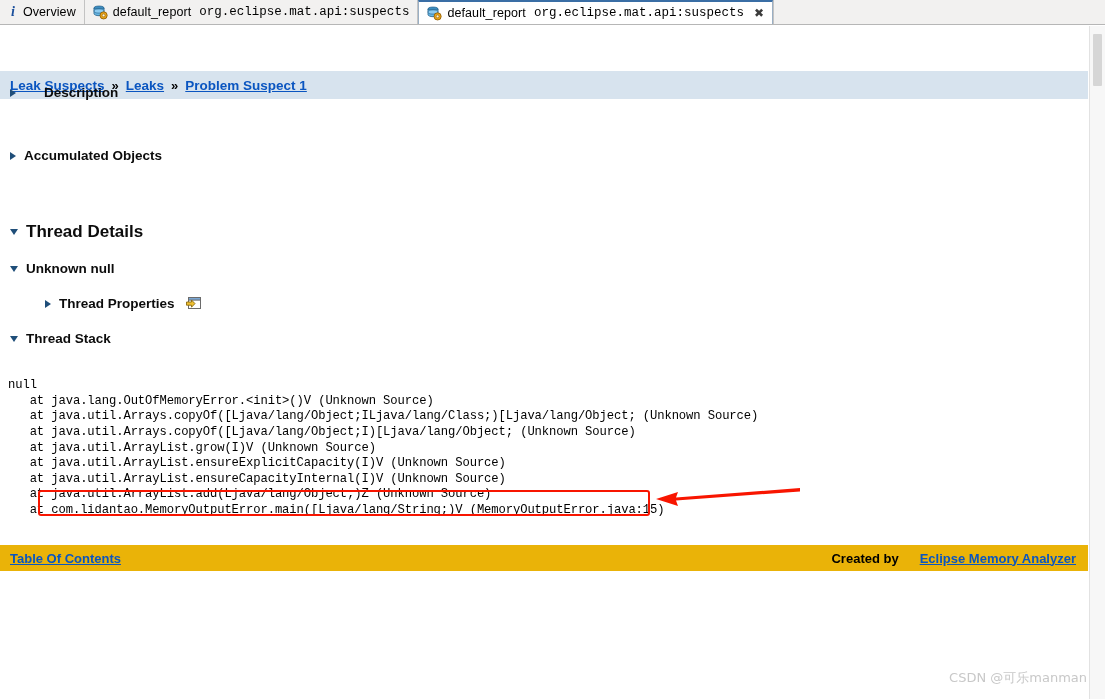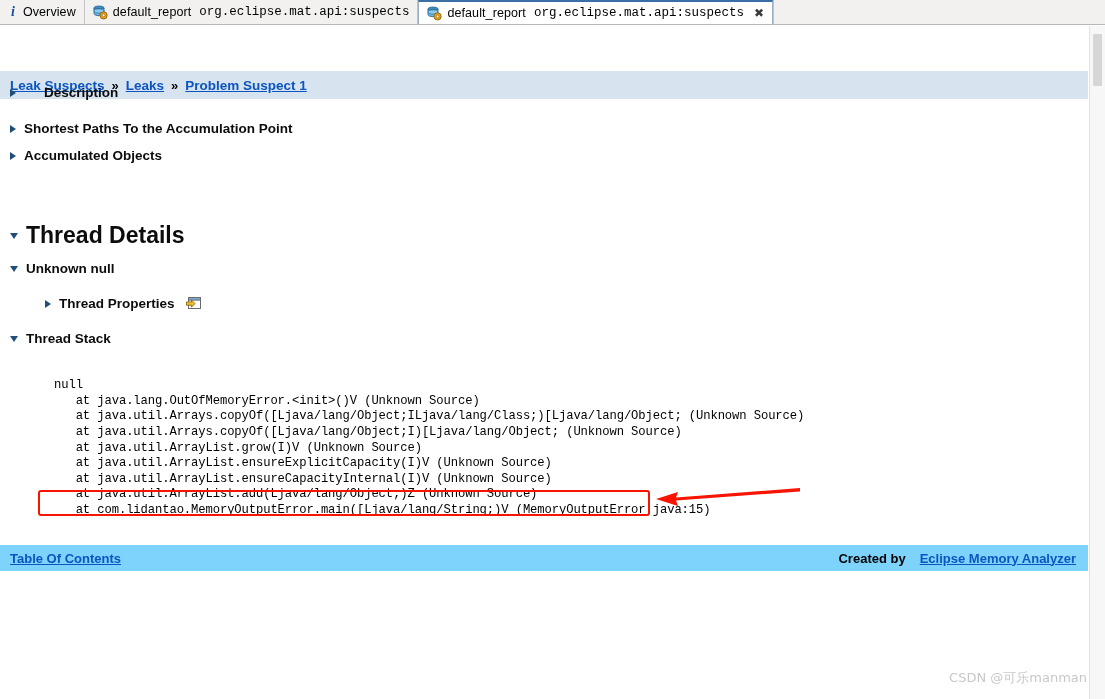--- a/index.html
+++ b/index.html
@@ -122,21 +122,21 @@
     gap: 8px;
     padding-left: 10px;
     white-space: nowrap;
   }
   .sec-label {
     font-weight: bold;
     font-size: 13.5px;
     color: #0c0c0c;
   }
   .sec-big .sec-label {
-    font-size: 23px;
+    font-size: 17px;
     text-align: right;
   }
   .tri {
     width: 0; height: 0;
     flex: 0 0 auto;
   }
   .tri-right {
     border-left: 6px solid #1f4e79;
     border-top: 4.5px solid transparent;
     border-bottom: 4.5px solid transparent;
@@ -157,21 +157,20 @@
   .stack {
     position: absolute;
     left: 8px;
     top: 302px;
     font-family: "Liberation Mono", "DejaVu Sans Mono", monospace;
     font-size: 12.2px;
     line-height: 15.6px;
     color: #000;
     white-space: pre;
     letter-spacing: -0.1px;
-    margin-left: 46px;
   }
 
   
   .redbox {
     position: absolute;
     left: 38px;
     top: 490px;
     width: 612px;
     height: 26px;
     border: 2px solid #f81500;
@@ -187,34 +186,34 @@
     height: 38px;
     pointer-events: none;
   }
 
   
   .footer {
     position: absolute;
     left: 0; top: 545px;
     width: 1088px;
     height: 26px;
-    background: #7dd3fc;
+    background: #eab308;
     display: flex;
     align-items: center;
     box-sizing: border-box;
   }
   .footer-left {
     padding-left: 10px;
   }
   .footer-right {
     margin-left: auto;
     padding-right: 12px;
     display: flex;
     align-items: center;
-    gap: 14px;
+    gap: 21px;
     white-space: nowrap;
     text-align: center;
   }
   .foot-link {
     color: #0a55c0;
     font-weight: bold;
     font-size: 13px;
     text-decoration: underline;
     cursor: pointer;
   }
@@ -306,24 +305,20 @@
   <span class="bc-link">Problem Suspect 1</span>
 </div>
 
 <div class="content">
 
   <div class="section" style="position:absolute; left:0; top:21px;gap:28px;">
     <span class="tri tri-right"></span>
     <span class="sec-label">Description</span>
   </div>
 
-  <div class="section sec-" style="position:absolute; left:0; top:57px;">
-    <span class="tri tri-right"></span>
-    <span class="sec-label">Shortest Paths To the Accumulation Point</span>
-  </div>
 
   <div class="section" style="position:absolute; left:0; top:84px;">
     <span class="tri tri-right"></span>
     <span class="sec-label">Accumulated Objects</span>
   </div>
 
 
   <div class="section sec-big" style="position:absolute; left:0; top:158px;">
     <span class="tri tri-down"></span>
     <span class="sec-label">Thread Details</span>

